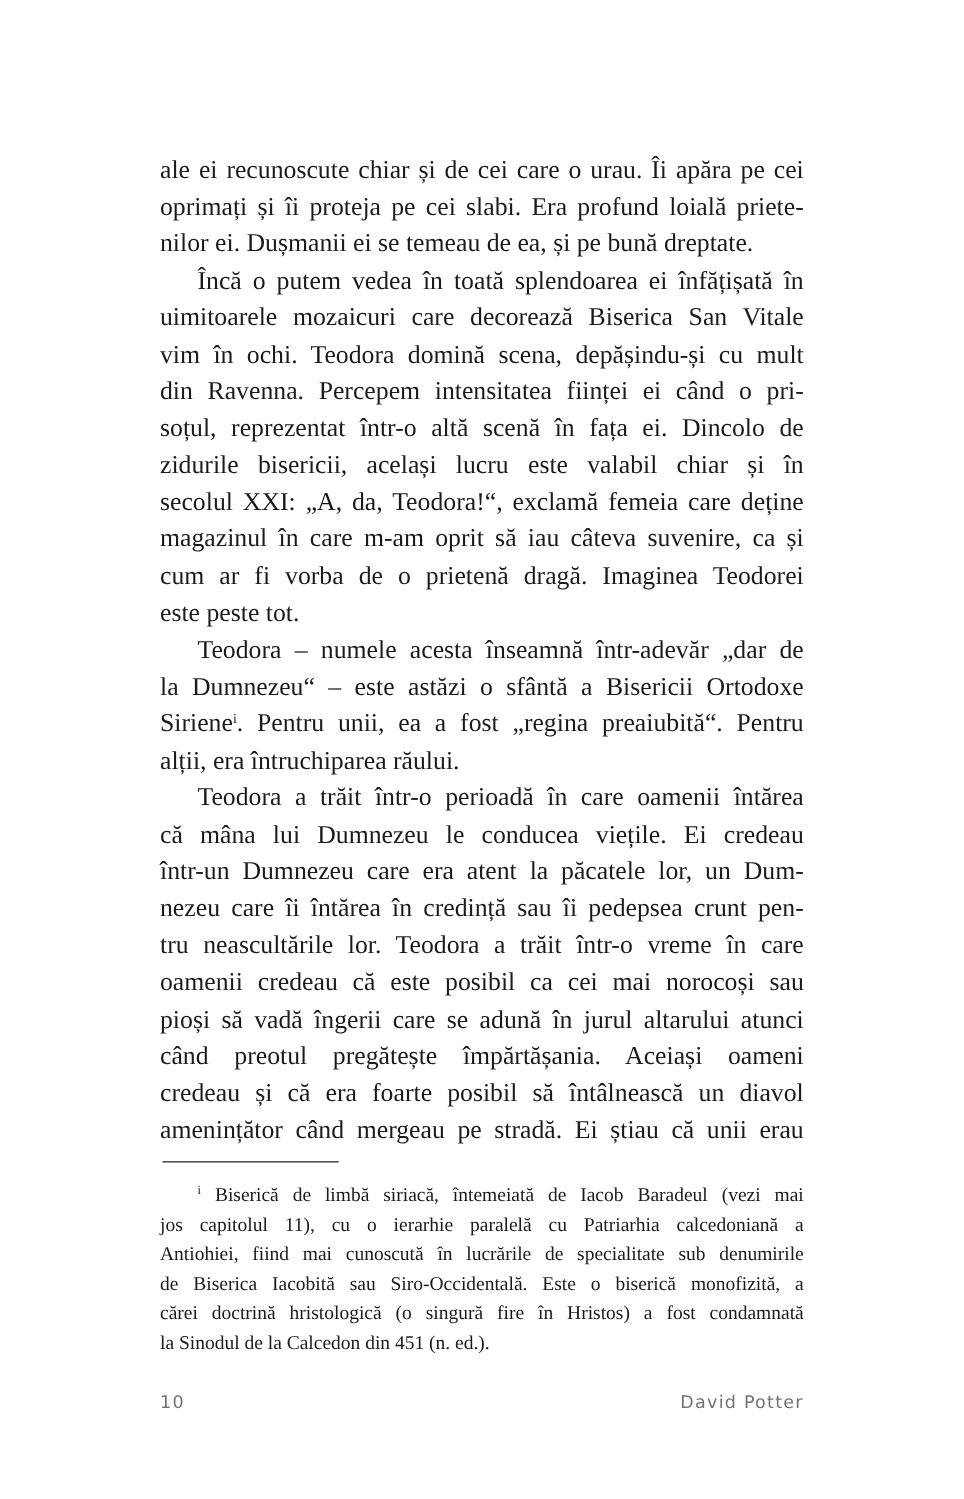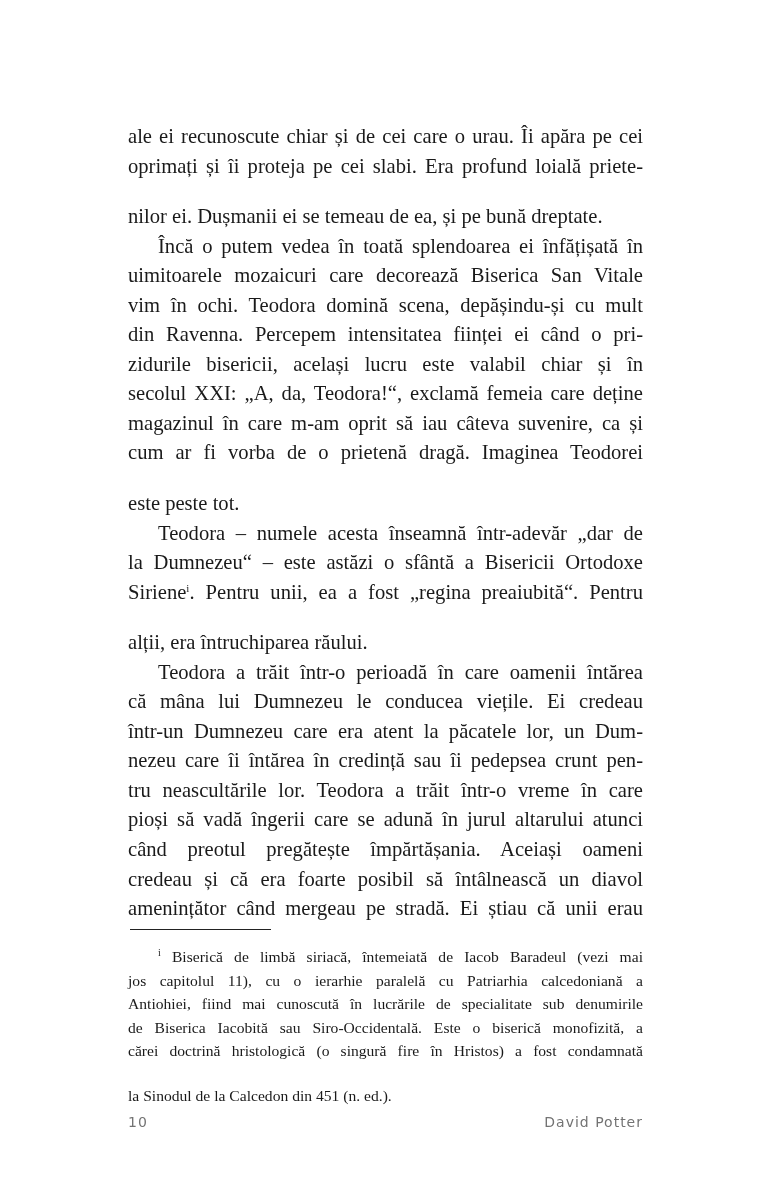--- a/index.html
+++ b/index.html
@@ -10,21 +10,21 @@
     }
     .body-text {
       position: absolute; left: 128px; top: 122px; width: 515px;
       font-family: "Liberation Serif", "DejaVu Serif", serif;
       font-size: 20.6px; line-height: 29.55px;
     }
     .line {
       display: block; white-space: nowrap; height: 29.55px;
       text-align: justify; text-align-last: justify;
     }
-    .line.last { text-align-last: left; margin-top: 21px; }
+    .line.last { text-align-last: left; }
     .line.indent { padding-left: 30px; }
     sup.fnref { font-size: 11px; vertical-align: 7px; line-height: 0; }
     .rule {
       position: absolute; left: 130px; top: 929px; width: 141px; height: 0;
       border-top: 1px solid #222;
     }
     .footnotes {
       position: absolute; left: 128px; top: 945px; width: 515px;
       font-family: Liberation Serif, serif;
       font-size: 15.6px; line-height: 23.6px;
@@ -46,34 +46,36 @@
 <div class="page">
 
   <div class="body-text">
     <span class="line">ale ei recunoscute chiar și de cei care o urau. Îi apăra pe cei</span>
     <span class="line">oprimați și îi proteja pe cei slabi. Era profund loială priete-</span>
     <span class="line last">nilor ei. Dușmanii ei se temeau de ea, și pe bună dreptate.</span>
     <span class="line indent">Încă o putem vedea în toată splendoarea ei înfățișată în</span>
     <span class="line">uimitoarele mozaicuri care decorează Biserica San Vitale</span>
     <span class="line">vim în ochi. Teodora domină scena, depășindu-și cu mult</span>
     <span class="line">din Ravenna. Percepem intensitatea ființei ei când o pri-</span>
+    <span class="line">soțul, reprezentat într-o altă scenă în fața ei. Dincolo de</span>
     <span class="line">zidurile bisericii, același lucru este valabil chiar și în</span>
     <span class="line">secolul XXI: „A, da, Teodora!“, exclamă femeia care deține</span>
     <span class="line">magazinul în care m-am oprit să iau câteva suvenire, ca și</span>
     <span class="line">cum ar fi vorba de o prietenă dragă. Imaginea Teodorei</span>
     <span class="line last">este peste tot.</span>
     <span class="line indent">Teodora – numele acesta înseamnă într-adevăr „dar de</span>
     <span class="line">la Dumnezeu“ – este astăzi o sfântă a Bisericii Ortodoxe</span>
     <span class="line"><span>Siriene</span><sup class="fnref">i</sup><span>. Pentru unii, ea a fost „regina preaiubită“. Pentru</span></span>
     <span class="line last">alții, era întruchiparea răului.</span>
     <span class="line indent">Teodora a trăit într-o perioadă în care oamenii întărea</span>
     <span class="line">că mâna lui Dumnezeu le conducea viețile. Ei credeau</span>
     <span class="line">într-un Dumnezeu care era atent la păcatele lor, un Dum-</span>
     <span class="line">nezeu care îi întărea în credință sau îi pedepsea crunt pen-</span>
     <span class="line">tru neascultările lor. Teodora a trăit într-o vreme în care</span>
+    <span class="line">oamenii credeau că este posibil ca cei mai norocoși sau</span>
     <span class="line">pioși să vadă îngerii care se adună în jurul altarului atunci</span>
     <span class="line">când preotul pregătește împărtășania. Aceiași oameni</span>
     <span class="line">credeau și că era foarte posibil să întâlnească un diavol</span>
     <span class="line">amenințător când mergeau pe stradă. Ei știau că unii erau</span>
   </div>
 
   <div class="rule"></div>
 
   <div class="footnotes">
     <span class="line indent"><sup class="fnmark">i</sup> <span>Biserică de limbă siriacă, întemeiată de Iacob Baradeul (vezi mai</span></span>

